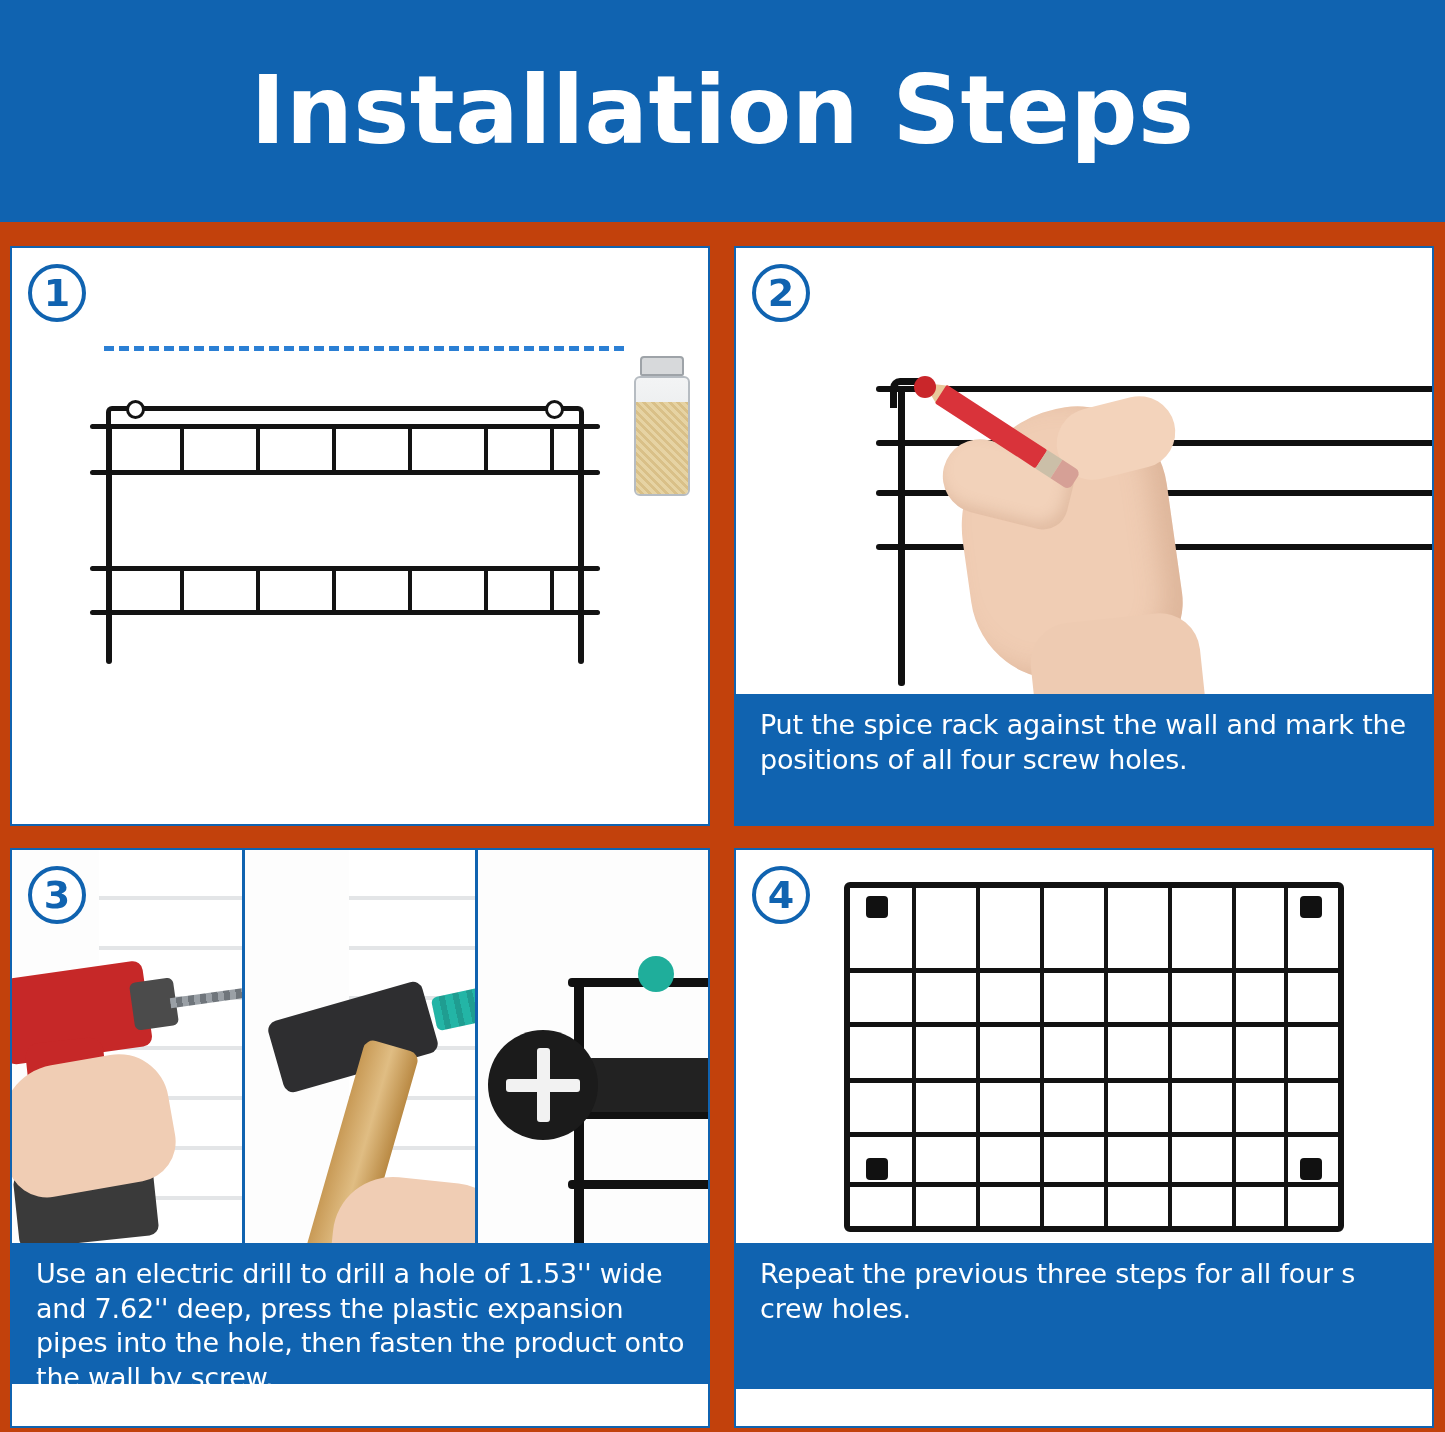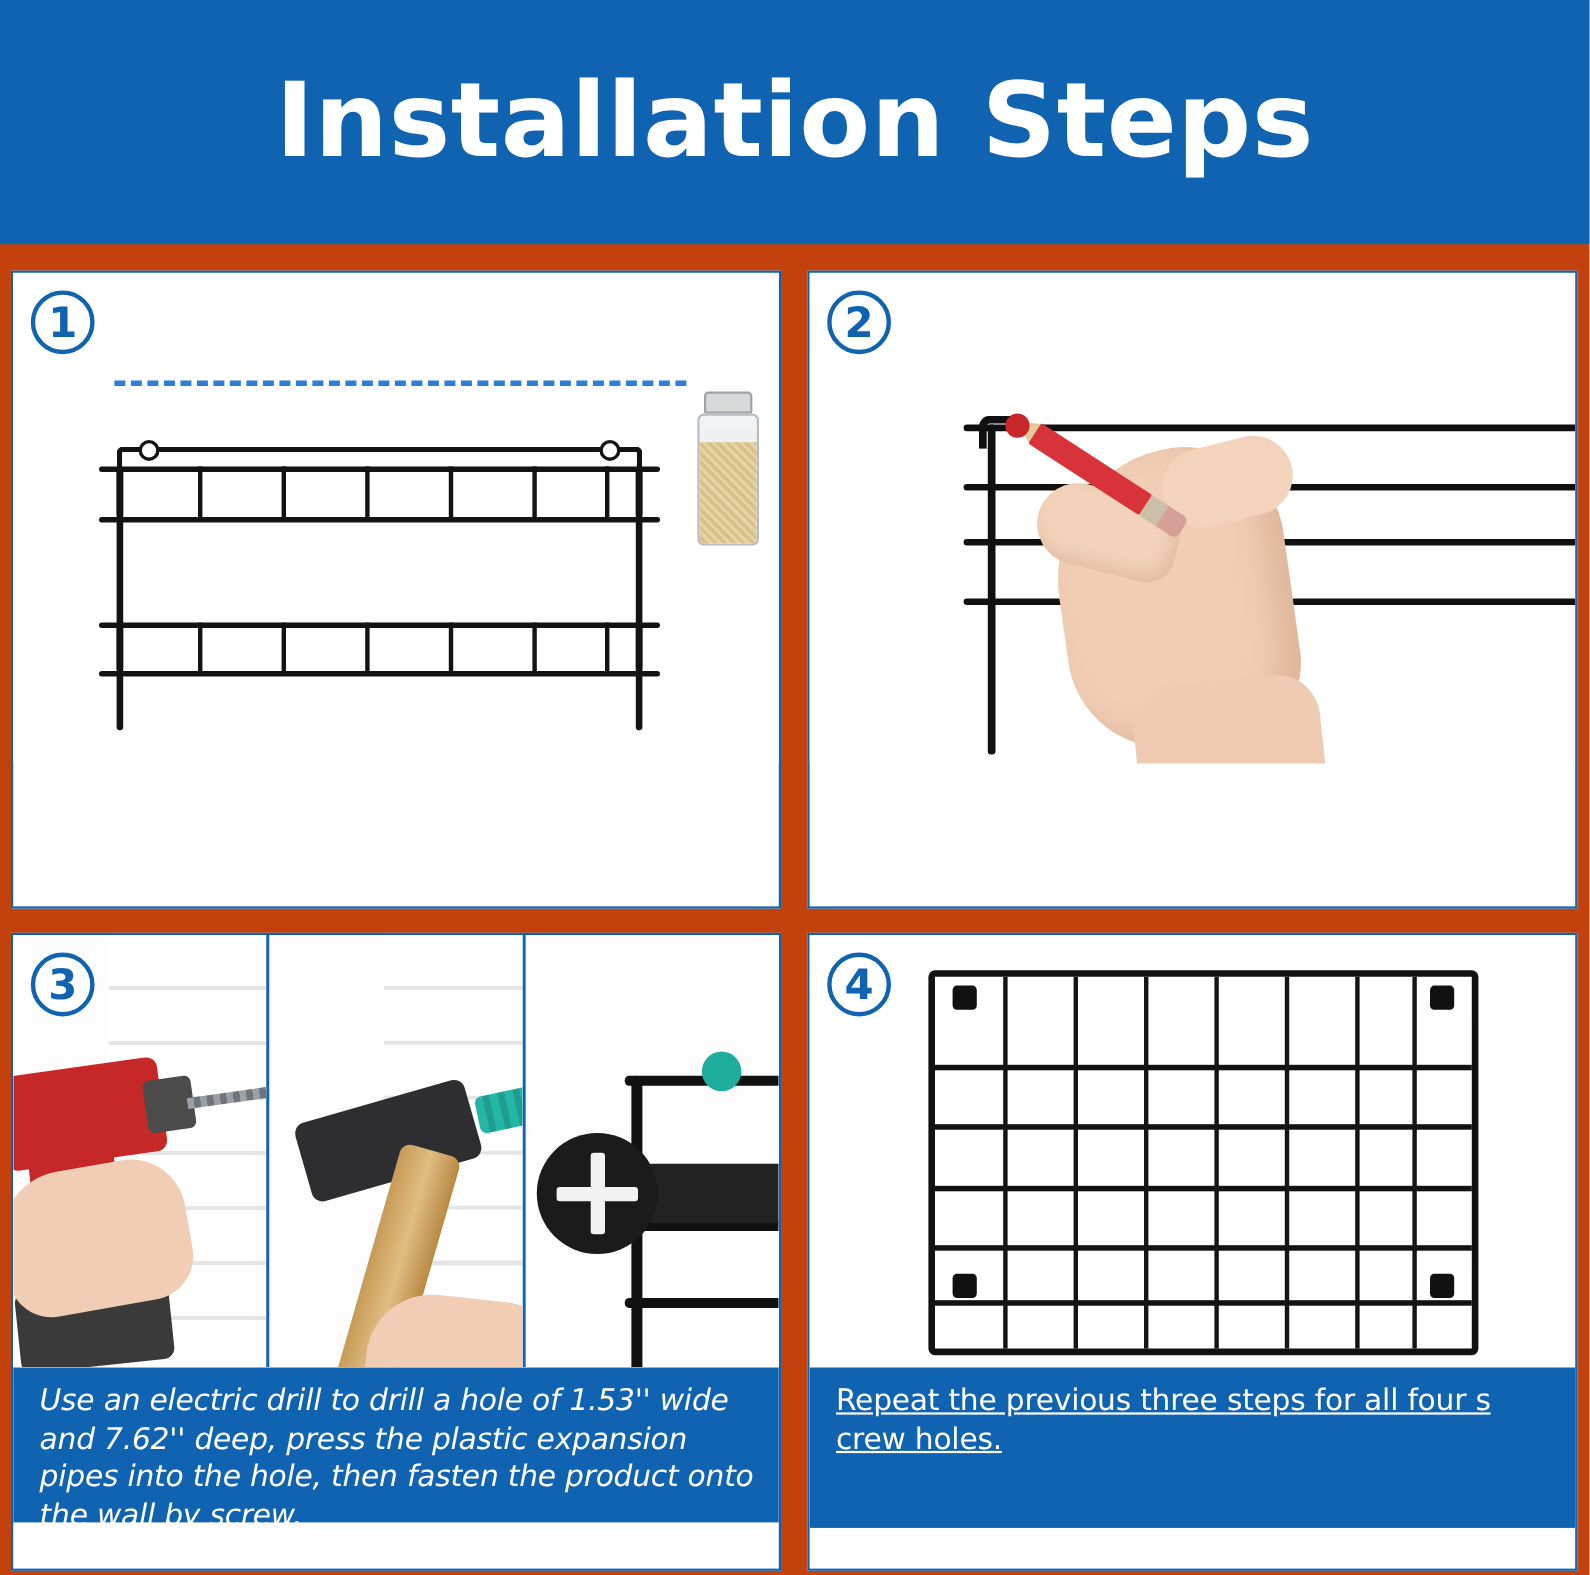--- a/index.html
+++ b/index.html
@@ -78,22 +78,22 @@
     color: #ffffff;
     font-size: 27px;
     line-height: 1.28;
     padding: 14px 16px 16px 24px;
     box-sizing: border-box;
     font-family: "DejaVu Sans", sans-serif;
     letter-spacing: -0.2px;
   }
   .cap-1 { height: 132px; }
   .cap-2 { height: 132px; }
-  .cap-3 { height: 141px; font-style: italic; }
-  .cap-4 { height: 146px; text-decoration: underline; }
+  .cap-3 { height: 141px; }
+  .cap-4 { height: 146px; }
 
   
   .badge {
     position: absolute;
     left: 16px;
     top: 16px;
     width: 58px;
     height: 58px;
     border: 4px solid #1063b0;
     border-radius: 50%;
@@ -721,20 +721,21 @@
             <div class="eraser"></div>
           </div>
 
           <div class="hand">
             <div class="palm"></div>
             <div class="knuckles"></div>
             <div class="thumb"></div>
             <div class="wrist"></div>
           </div>
         </div>
+        <div class="caption cap-2">Put the spice rack against the wall and mark the positions of all four screw holes.</div>
       </div>
     </div>
 
     <div class="row">
 
       <div class="cell tall2">
         <div class="illus" style="height:393px">
           <div class="subpanels">
 
             <div class="sub">

